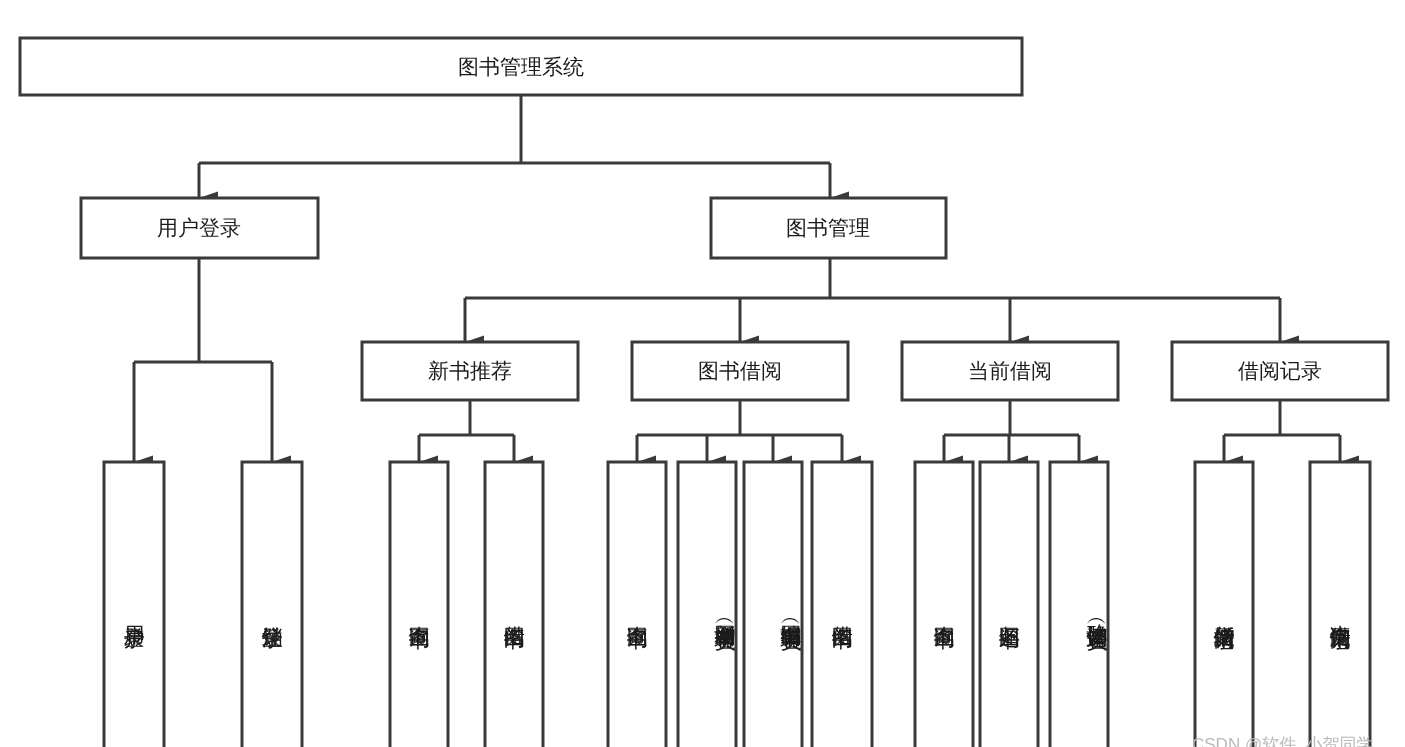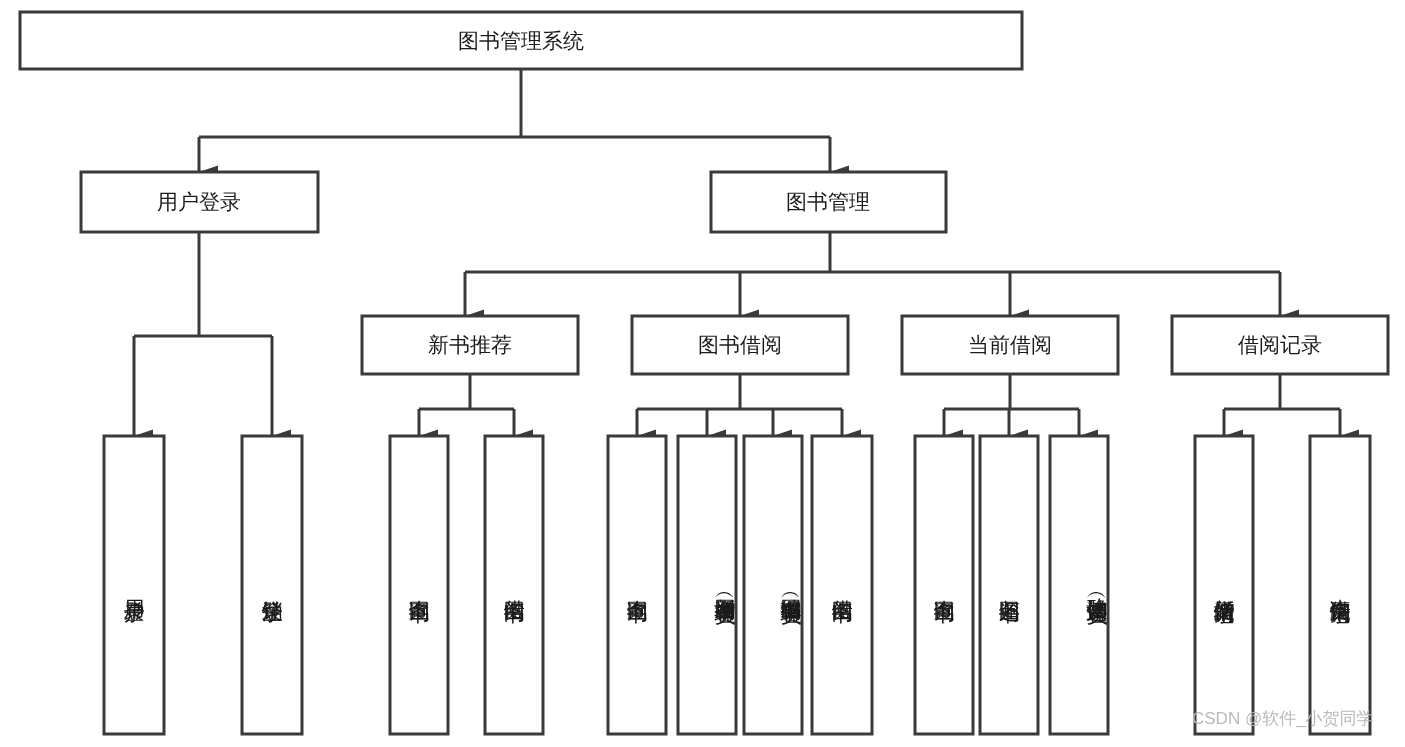--- a/index.html
+++ b/index.html
@@ -11,20 +11,21 @@
     width: 1405px;
     height: 747px;
     font-family: "Liberation Sans", "DejaVu Sans", sans-serif;
     overflow: hidden;
     position: relative;
   }
   #diagram-root {
     position: relative;
     width: 1405px;
     height: 564px;
+    margin-top: 26px;
   }
   svg.diagram-canvas {
     position: absolute;
     top: 0;
     left: 0;
     width: 1405px;
     height: 747px;
   }
   .node-box {
     fill: #ffffff;

